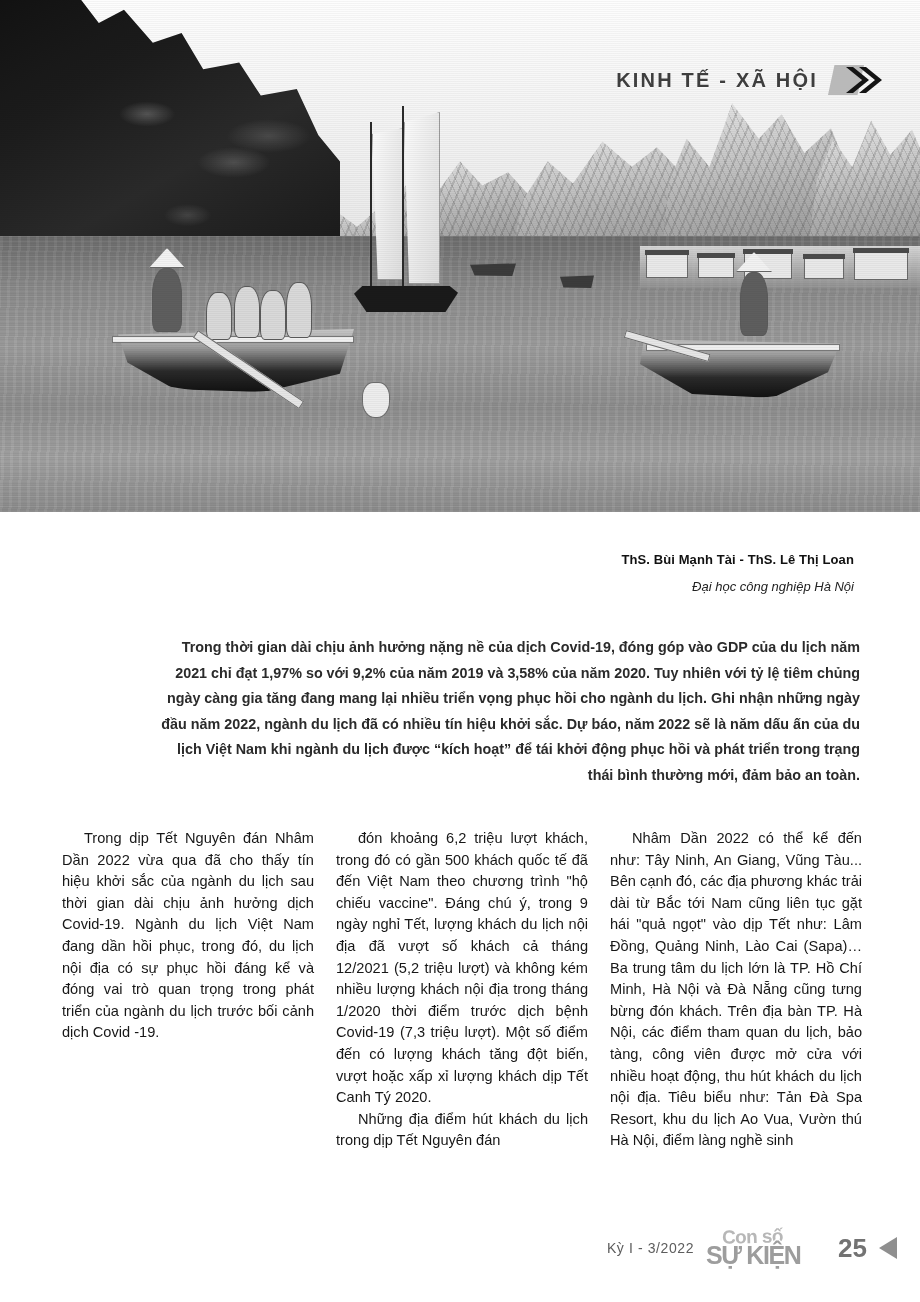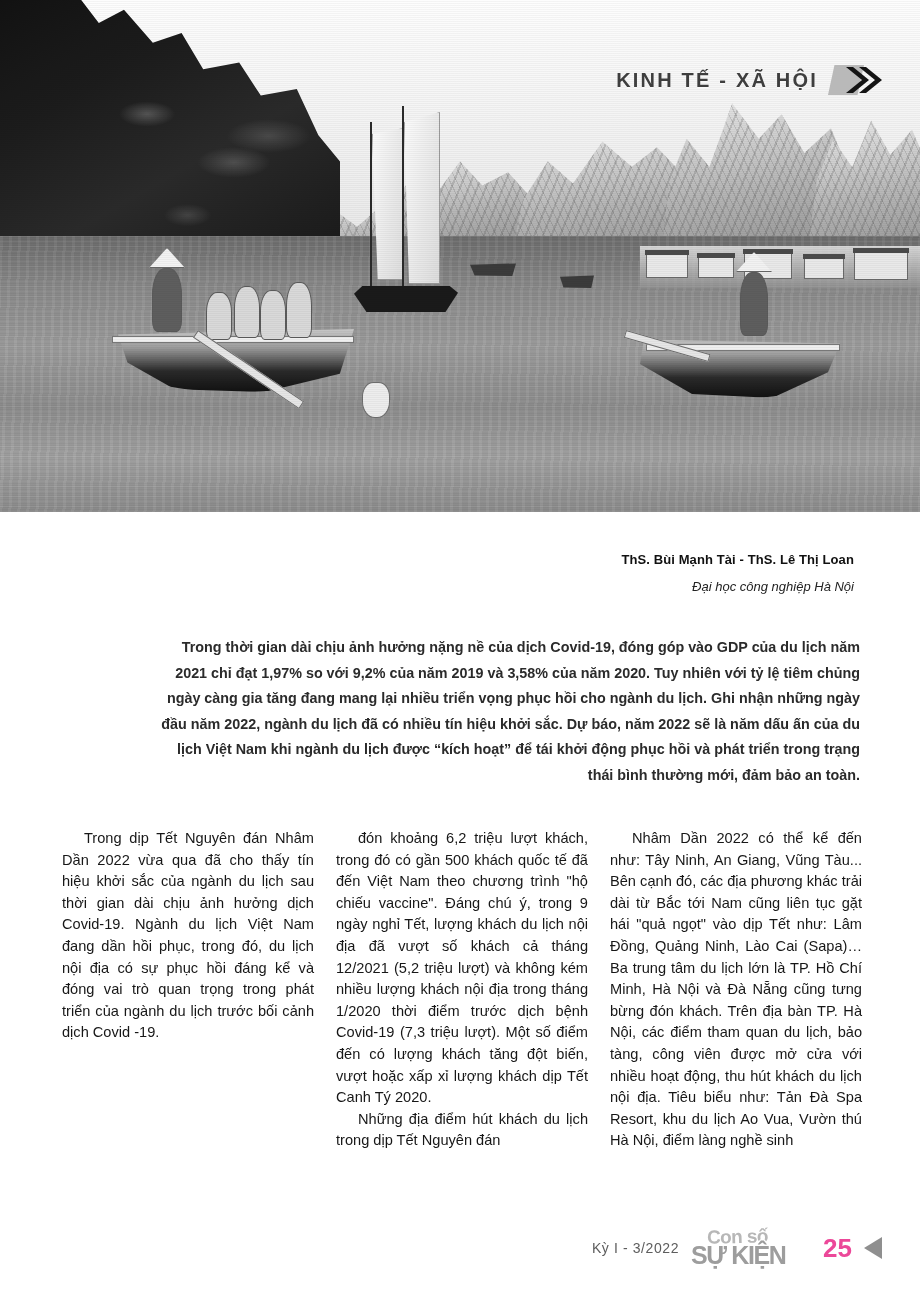--- a/index.html
+++ b/index.html
@@ -239,21 +239,21 @@
     margin:0;
     color:#171717;
     hyphens:none;
   }
   .para + .para{ margin-top:0; }
 
   
   .footer{
     position:absolute; left:0; bottom:34px; width:920px;
     display:flex; align-items:center; justify-content:flex-end;
-    gap:12px; padding-right:38px; box-sizing:border-box;
+    gap:12px; padding-right:23px; box-sizing:border-box;
   }
   .issue{
     font-size:14px; color:#5d5d5d; letter-spacing:.6px; font-weight:400;
   }
   .brand{
     position:relative; width:120px; height:40px;
   }
   .brand-top{
     position:absolute; left:16px; top:-2px;
     font-weight:700; font-size:19px; color:#b7b7b7;
@@ -261,21 +261,21 @@
     -webkit-text-stroke:2px #ffffff; paint-order: stroke fill;
     transform: rotate(-1.5deg);
   }
   .brand-bottom{
     position:absolute; left:0; top:13px;
     font-weight:700; font-size:25px; color:#9d9d9d;
     letter-spacing:-1.4px;
     -webkit-text-stroke:2.5px #ffffff; paint-order: stroke fill;
   }
   .pageno{
-    font-weight:700; font-size:26px; color:#ec4899; letter-spacing:0;
+    font-weight:700; font-size:26px; color:#737373; letter-spacing:0;
   }
   .foot-tri{
     width:0;height:0;
     border-top:11px solid transparent;
     border-bottom:11px solid transparent;
     border-right:18px solid #8f8f8f;
   }
 </style>
 </head>
 <body>

